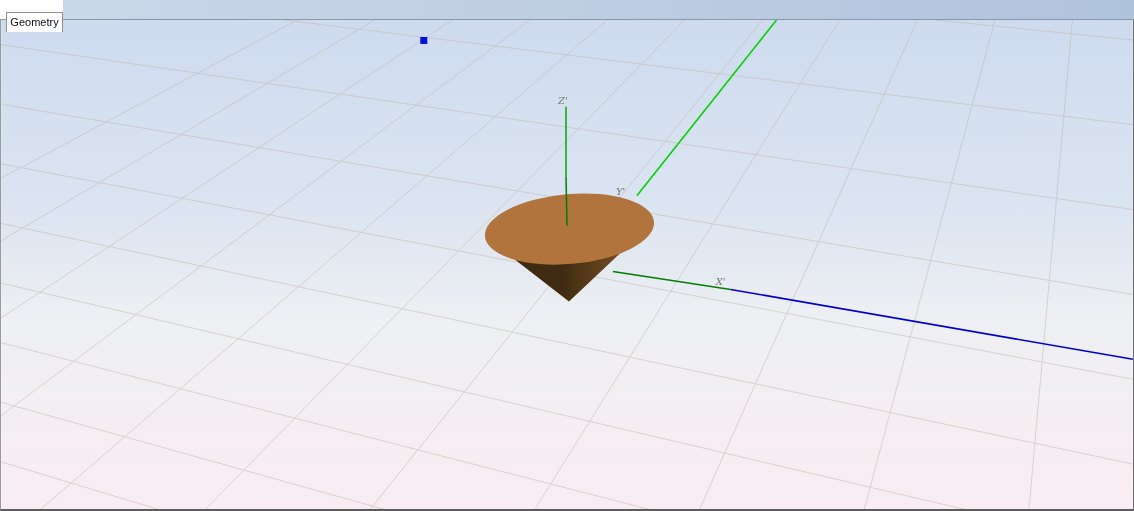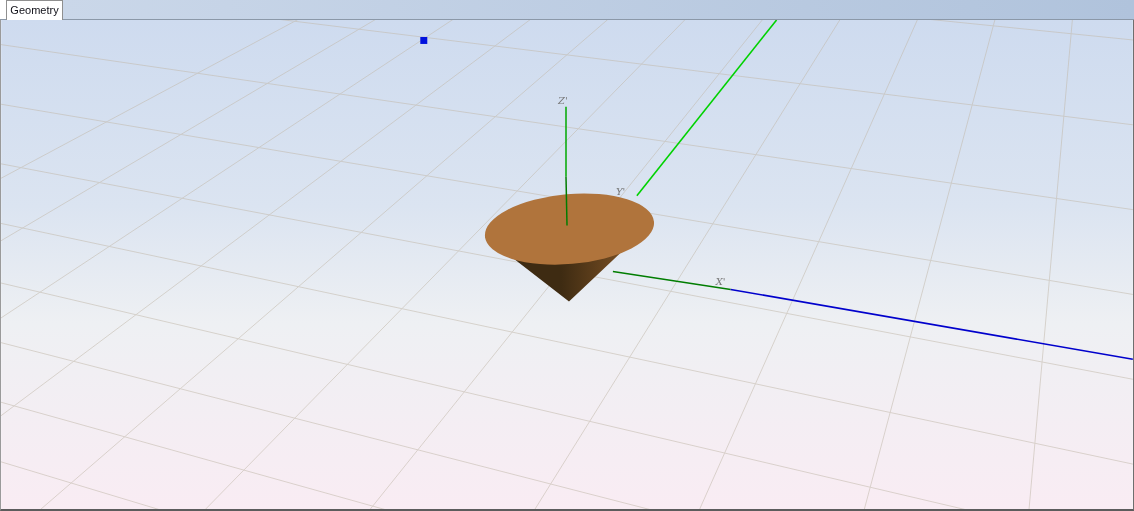--- a/index.html
+++ b/index.html
@@ -3,21 +3,21 @@
 <meta charset="utf-8">
 <style>
   html,body{margin:0;padding:0;background:#ffffff;}
   body{font-family:"Liberation Sans","DejaVu Sans",sans-serif;width:1134px;height:511px;overflow:hidden;}
 
   
   .tabbar{position:relative;width:1134px;height:20px;background:#ffffff;box-sizing:border-box;}
   .tabstrip{position:absolute;left:63px;top:0;right:0;height:19px;
             background:linear-gradient(to right,#cad7e9 0%,#b0c3dc 100%);}
   .tabbar-sep{position:absolute;left:0;right:0;top:19px;height:1px;background:#8b98a8;}
-  .tab{position:absolute;left:6px;top:0;width:57px;height:20px;background:#ffffff;
+  .tab{position:absolute;left:6px;top:12px;width:57px;height:20px;background:#ffffff;
        border:1px solid #8f8f8f;border-bottom:none;box-sizing:border-box;
        display:flex;align-items:center;justify-content:center;z-index:2;}
   .tab-label{font-size:11px;color:#101018;line-height:11px;}
 
   
   .viewport{position:relative;width:1134px;height:491px;box-sizing:border-box;
             border-left:1px solid #9a9a9a;border-right:1px solid #6e6e6e;border-bottom:2px solid #5c5c5c;}
   .viewport svg{display:block;}
   text.axis-label{font-family:"DejaVu Serif","Liberation Serif",serif;font-style:italic;font-size:10px;}
 </style>

